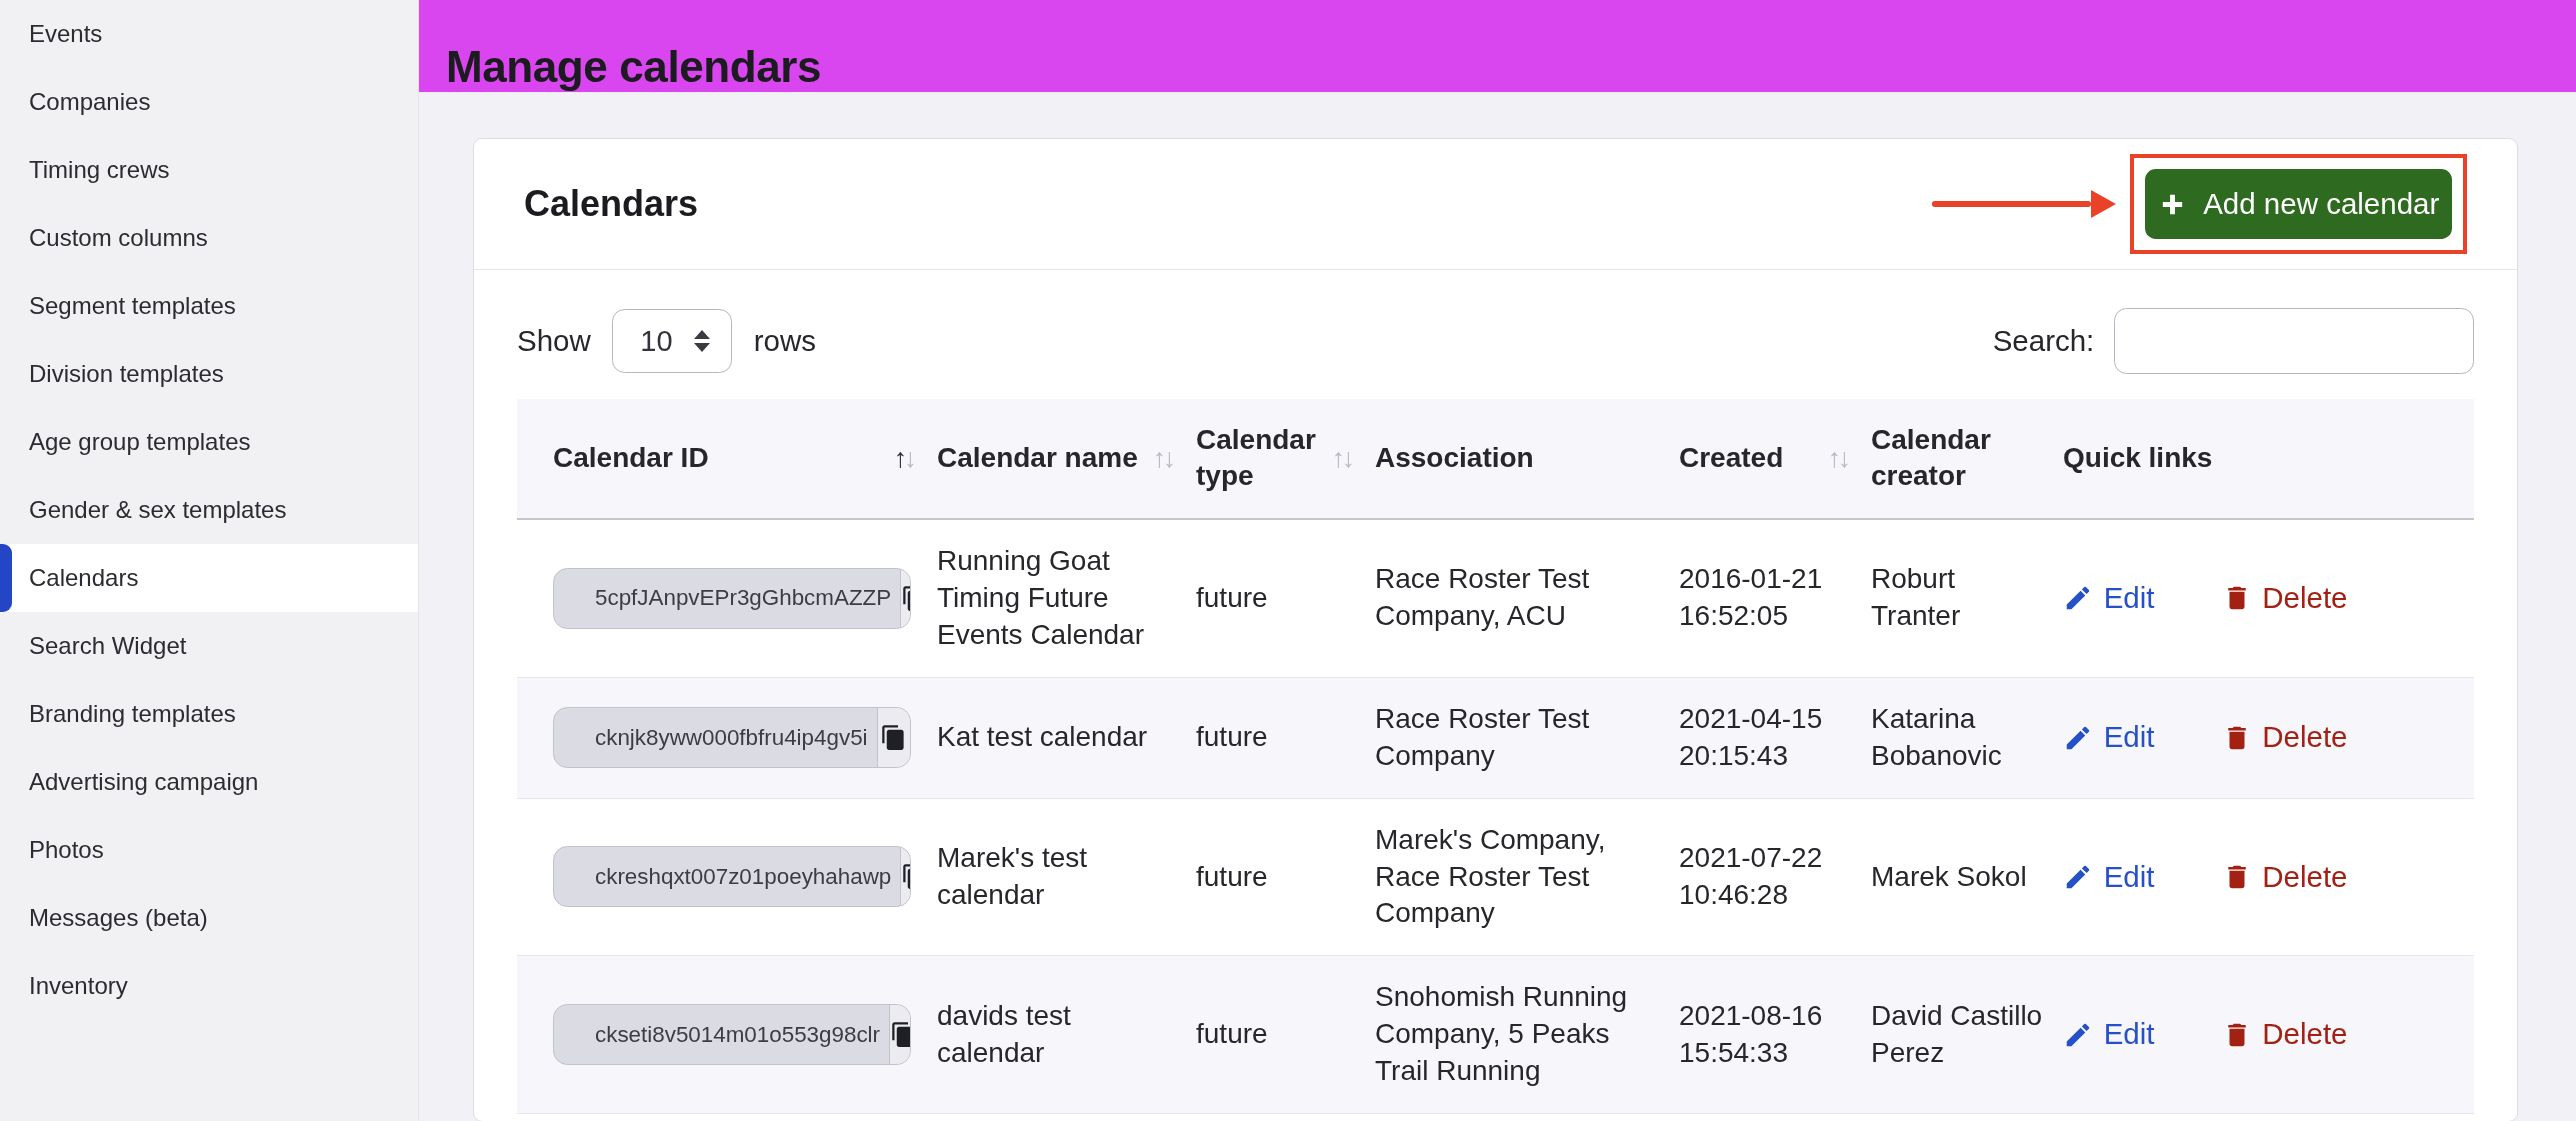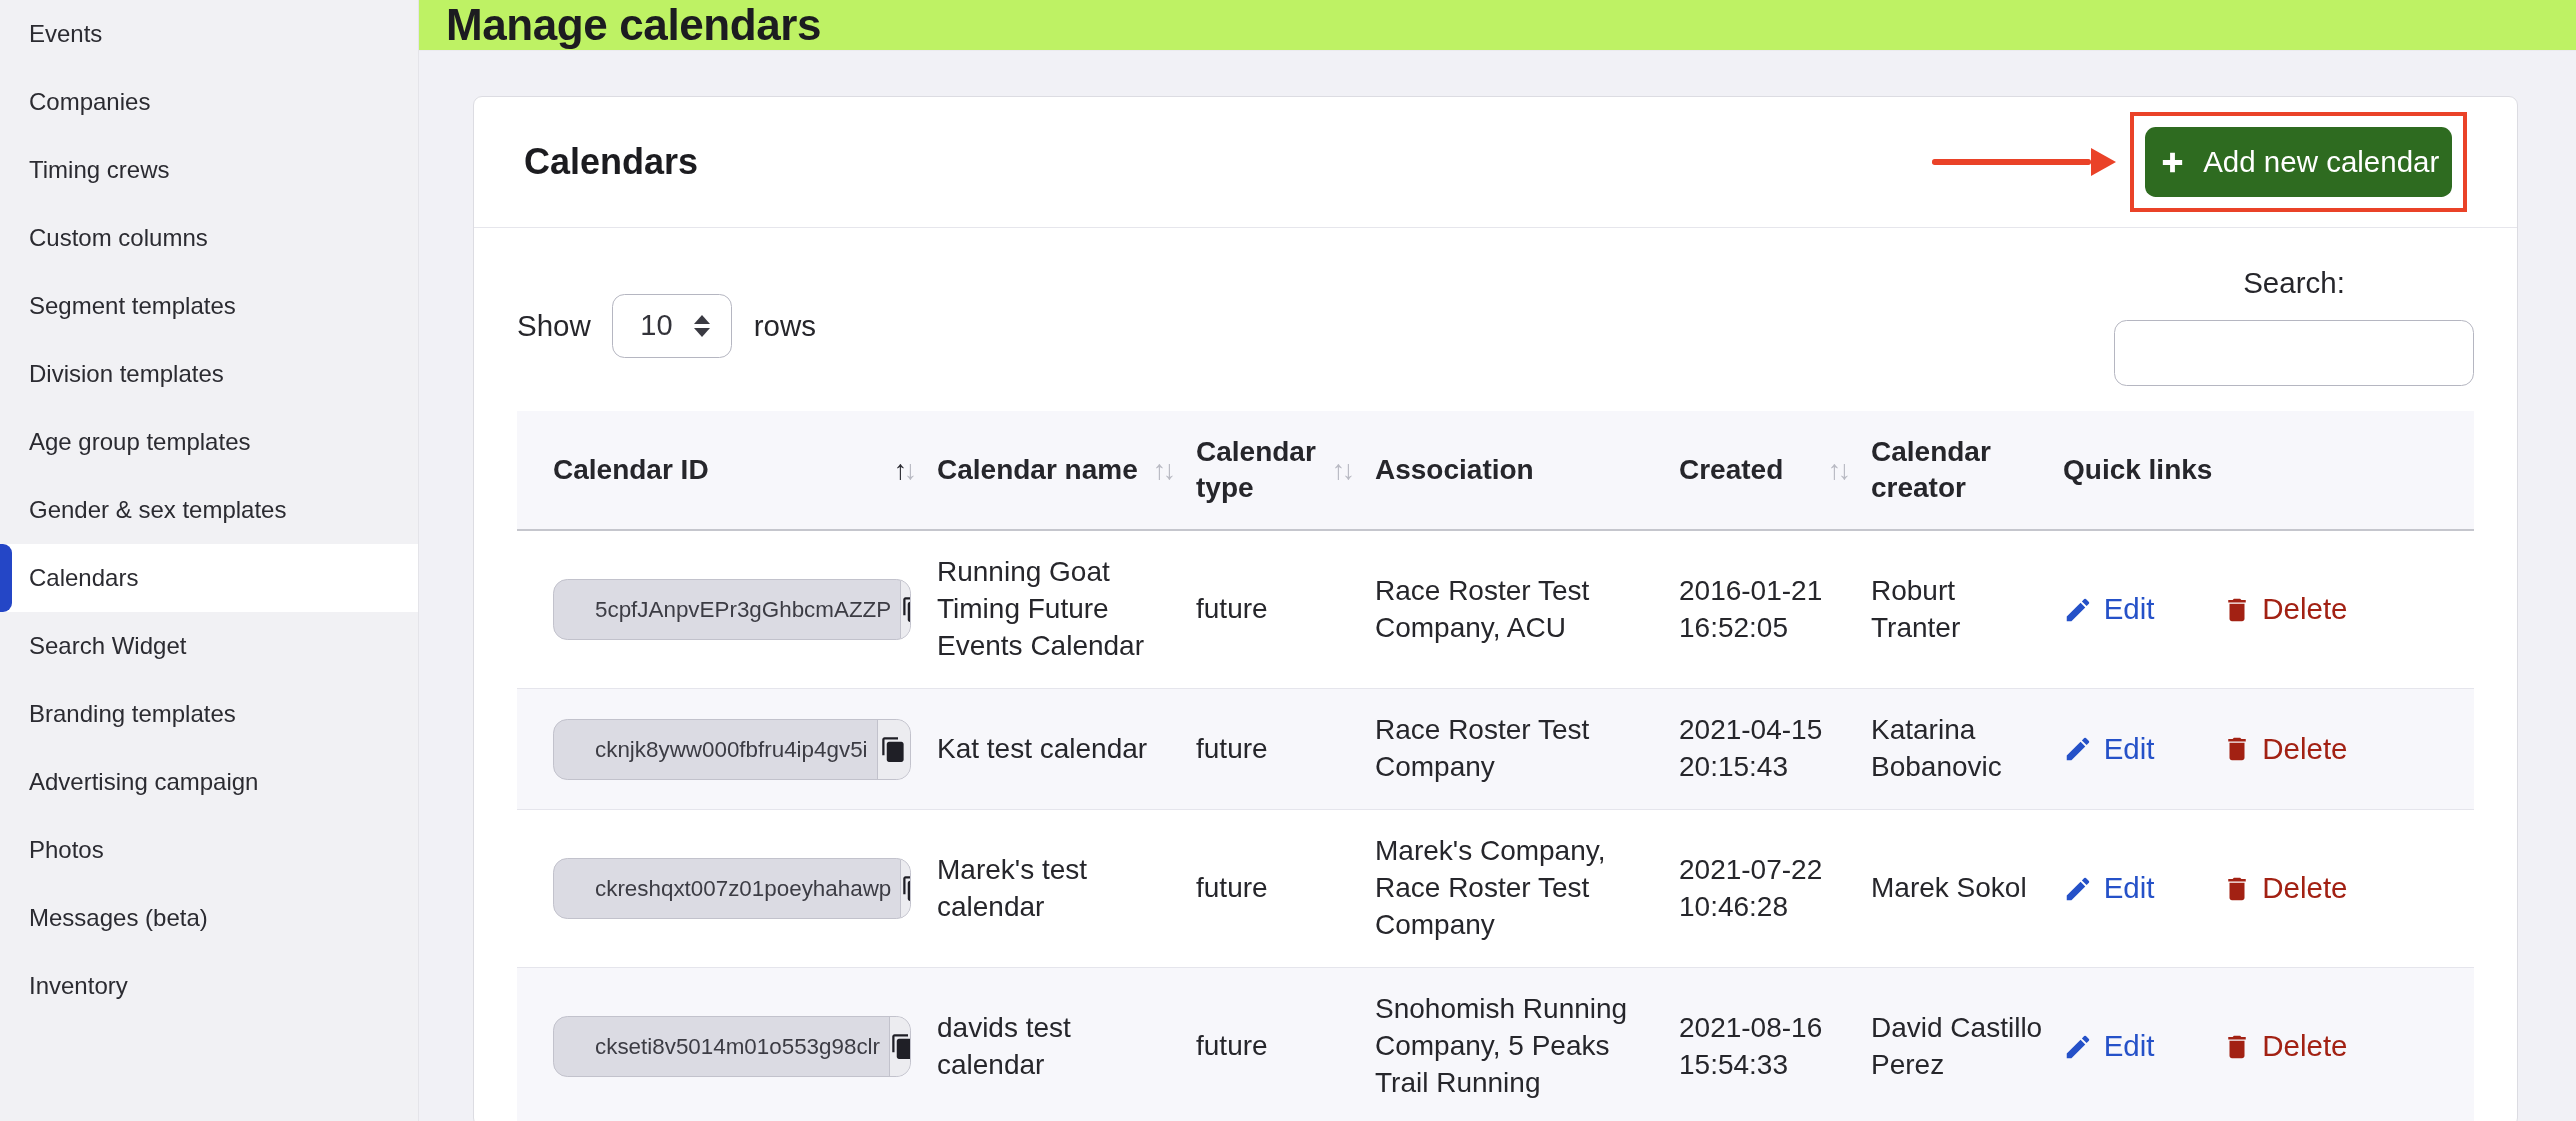--- a/index.html
+++ b/index.html
@@ -24,21 +24,21 @@
   .app{display:flex;width:2576px;height:1122px;}
 
   
   .sidebar{width:419px;min-width:419px;background:var(--sidebar-bg);border-right:0.9px solid #e4e4e9;}
   .side-item{position:relative;height:68px;display:flex;align-items:center;padding-left:29px;font-size:24px;color:#2b2b31;cursor:pointer;}
   .side-item.active{background:#fff;}
   .side-item .active-bar{position:absolute;left:0;top:0;bottom:0;width:11.6px;background:var(--accent-blue);border-radius:0 9px 9px 0;}
 
   
   .main{flex:1;display:flex;flex-direction:column;background:var(--content-bg);}
-  .topbar{height:109px;background:#bef264;display:flex;align-items:flex-end;padding-left:27px;border-bottom:0.9px solid #ebebf0;}
+  .topbar{height:109px;background:#d946ef;display:flex;align-items:flex-end;padding-left:27px;border-bottom:0.9px solid #ebebf0;}
   .topbar h1{font-size:44px;font-weight:700;color:#1c1c20;letter-spacing:-0.4px;}
   .content{flex:1;padding:45px 59px 0 54px;}
 
   .card{background:#fff;border:0.9px solid #dcdce2;border-radius:9px;width:2045px;min-height:984px;}
   .card-header{display:flex;align-items:center;justify-content:space-between;height:131px;padding:0 50px;border-bottom:0.9px solid #e6e6ec;}
   .card-header h2{font-size:36px;font-weight:700;color:#1c1c20;}
 
   
   .add-wrap{position:relative;display:flex;align-items:center;}
   .anno-arrow{position:absolute;right:calc(100% + 14.3px);top:50%;transform:translateY(-50%);display:flex;align-items:center;}
@@ -50,21 +50,21 @@
 
   
   .card-body{padding:38px 43px 0 43px;}
   .controls{display:flex;align-items:center;justify-content:space-between;margin-bottom:25px;}
   .show-group{display:flex;align-items:center;gap:21.5px;font-size:29.5px;}
   .select-box{display:flex;align-items:center;justify-content:space-between;width:120px;height:64px;border:1.8px solid var(--input-border);border-radius:12.5px;padding:0 21.5px 0 27px;font-size:29px;color:#33333a;cursor:pointer;background:#fff;}
   .caret{display:flex;flex-direction:column;gap:4.5px;}
   .caret i{display:block;width:0;height:0;border-left:8px solid transparent;border-right:8px solid transparent;}
   .caret .up{border-bottom:9.8px solid #3a3a42;}
   .caret .down{border-top:9.8px solid #3a3a42;}
-  .search-group{display:flex;align-items:center;gap:19.7px;font-size:29.5px;flex-direction:column;}
+  .search-group{display:flex;align-items:center;gap:19.7px;font-size:29.5px;}
   .search-input{width:360px;height:66px;border:1.8px solid var(--input-border);border-radius:12.5px;font-size:28px;padding:0 18px;background:#fff;font-family:"Liberation Sans",sans-serif;}
 
   
   table{width:100%;border-collapse:collapse;table-layout:fixed;}
   thead th{background:var(--header-bg);font-size:28px;font-weight:700;text-align:left;padding:23px 18px 23px 0;border-bottom:2.7px solid #c5c6cd;vertical-align:middle;line-height:1.3;}
   thead th:first-child,tbody td:first-child{padding-left:36px;}
   .th-flex{display:flex;align-items:center;}
   .th-flex .lbl{flex:0 1 auto;}
   .sort{margin-left:auto;font-weight:400;font-size:27px;letter-spacing:-3.6px;white-space:nowrap;padding-right:5.4px;}
   .sort .s-up,.sort .s-down{color:#b9bac3;}

